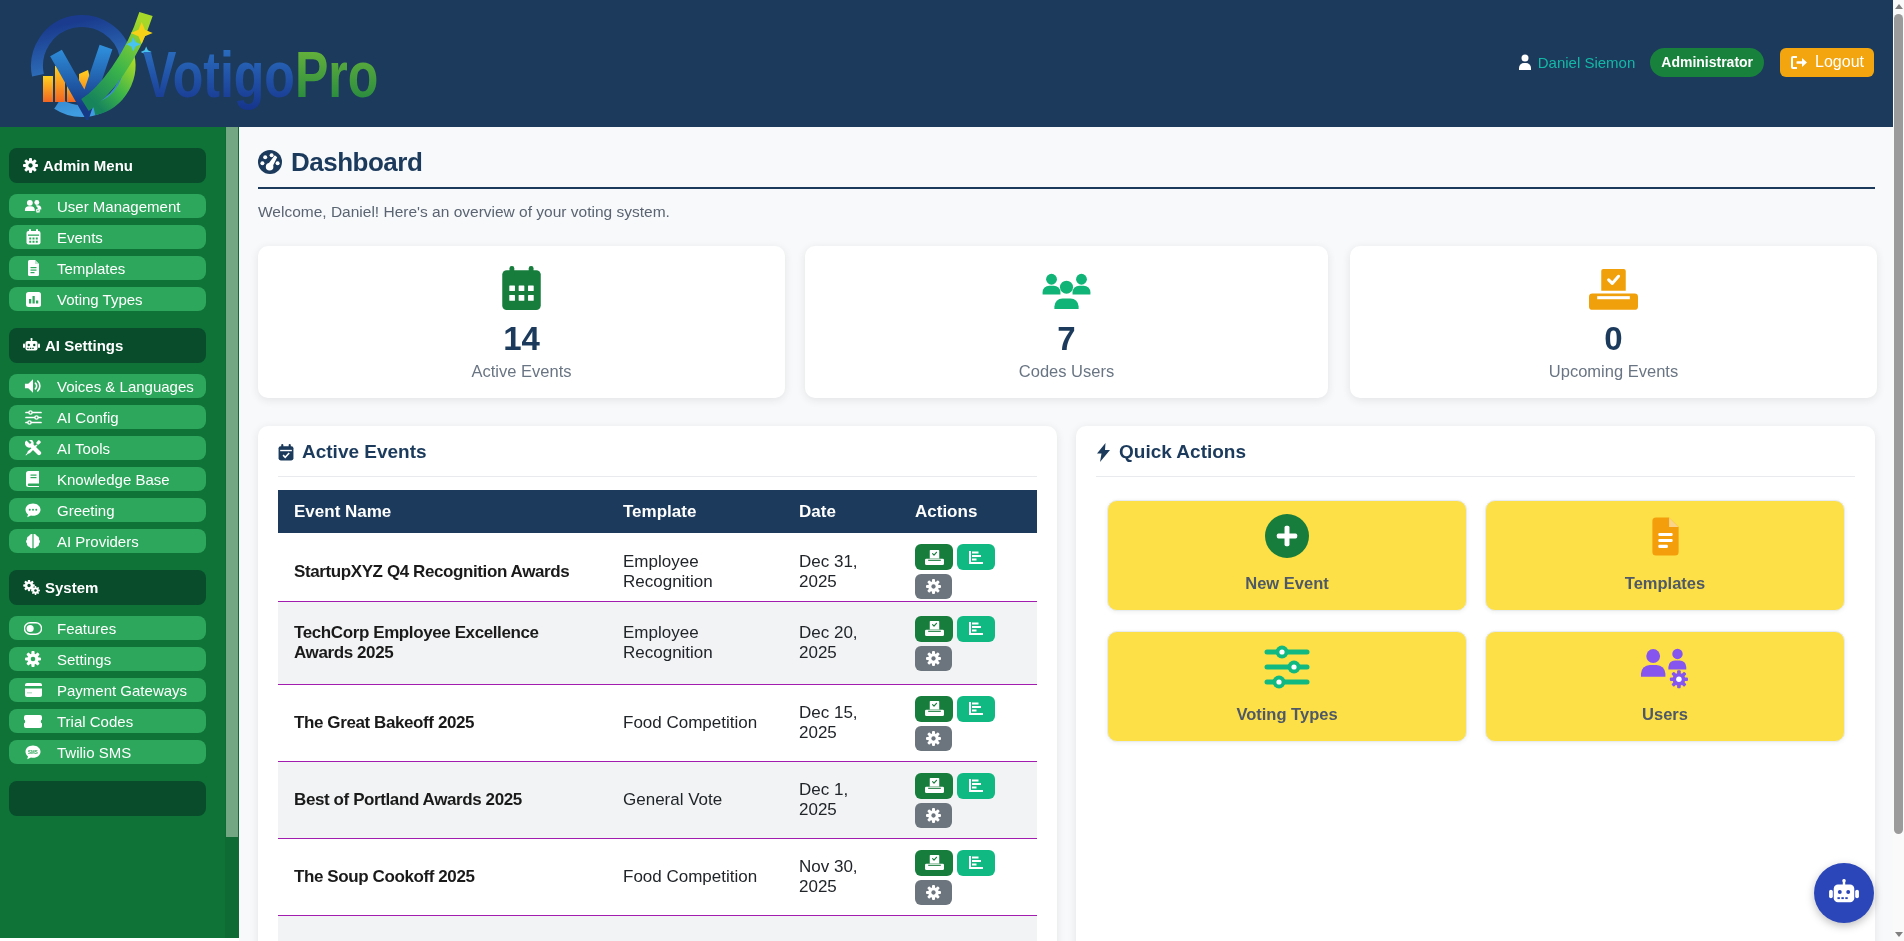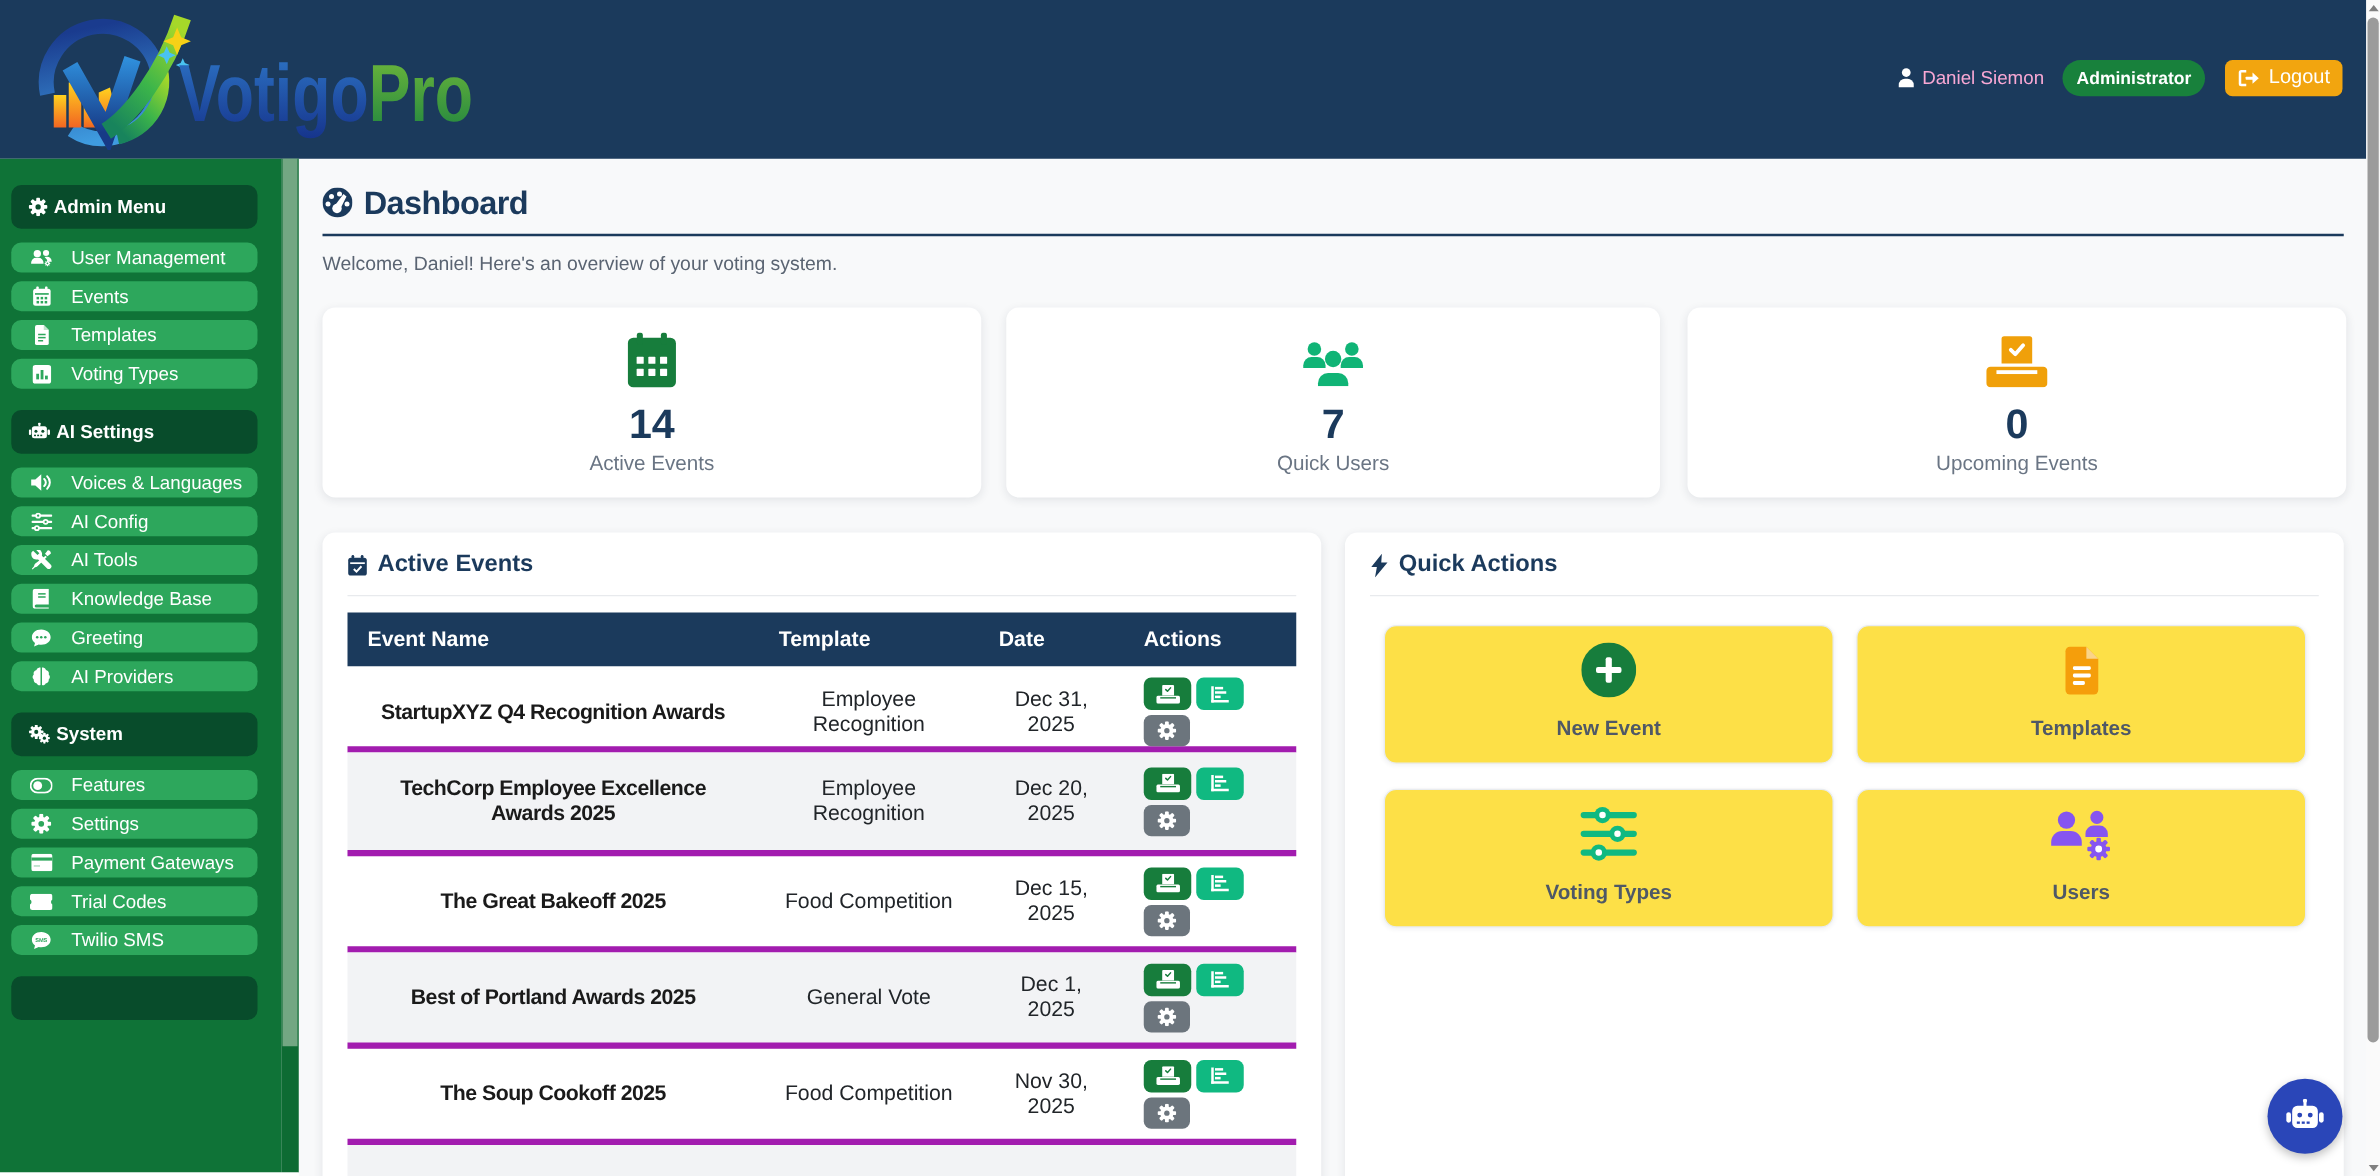--- a/index.html
+++ b/index.html
@@ -2,21 +2,21 @@
 <html><head>
 <meta charset="utf-8">
 <style>
 * { margin:0; padding:0; box-sizing:border-box; }
 html,body { width:1904px; height:941px; overflow:hidden; background:#f8f9fa;
   font-family:"Liberation Sans", sans-serif; }
 svg { display:block; }
 .navbar { position:absolute; left:0; top:0; width:1893px; height:127px; background:#1b3a5c; }
 .logo { position:absolute; left:28px; top:10px; }
 .nav-right { position:absolute; right:19px; top:47px; height:30px; display:flex; align-items:center; }
-.nav-user { color:#f9a8d4; font-size:15px; display:flex; align-items:center; gap:6px; }
+.nav-user { color:#14b8a6; font-size:15px; display:flex; align-items:center; gap:6px; }
 .badge-admin { background:#18813c; color:#fff; font-weight:bold; font-size:14px;
   height:29px; line-height:29px; padding:0 11px; border-radius:14.5px; margin-left:15px; }
 .btn-logout { background:#f2a50f; color:#fff; font-size:16px; height:29px;
   border-radius:6px; margin-left:16px; display:flex; align-items:center; gap:7px; padding:0 10px; }
 
 .sidebar { position:absolute; left:0; top:127px; width:225px; height:811px; background:#0f7337; padding:20.5px 0 0 9px; overflow:hidden; }
 .sb-scroll { position:absolute; left:225px; top:127px; width:14px; height:811px; background:#0d6b33; }
 .sb-thumb { position:absolute; left:1px; top:0; width:12px; height:710px; background:#73a783; }
 .sb-head { width:197px; height:35px; background:#084c2b; border-radius:8px; color:#fff;
   font-weight:bold; font-size:15px; display:flex; align-items:center; padding-left:14px; gap:5px; margin-bottom:11.5px; }
@@ -39,21 +39,21 @@
 .stat .lab { font-size:16.5px; color:#6a7584; margin-top:4px; }
 
 .bigcard { position:absolute; top:299px; height:762px; background:#fff; border-radius:10px;
   box-shadow:0 2px 8px rgba(30,40,60,.10); }
 .card-h { position:absolute; left:20px; top:15px; color:#1b3a5c; font-size:19px; font-weight:bold;
   display:flex; align-items:center; gap:8px; }
 .card-hr { position:absolute; left:20px; top:50px; width:759px; height:1px; background:#e8eaed; }
 
 .tbl { position:absolute; left:20px; top:64px; width:759px; }
 .thead { height:43px; background:#1b3a5c; color:#fff; font-weight:bold; font-size:17px; display:flex; align-items:center; }
-.trow { display:flex; align-items:center; font-size:17px; color:#212529; border-bottom:5px solid #a21caf;text-align:center; }
+.trow { display:flex; align-items:center; font-size:17px; color:#212529; border-bottom:1px solid #a21caf; }
 .trow.alt { background:#f2f3f5; }
 .c1 { width:329px; padding:0 16px; }
 .c2 { width:176px; padding:0 16px; }
 .c3 { width:116px; padding:0 16px; }
 .c4 { width:138px; padding:0 16px; }
 .ename { font-weight:bold; color:#1a1a1a; letter-spacing:-0.4px; }
 .abtn { width:38px; height:26px; border-radius:6px; display:inline-flex; align-items:center; justify-content:center; }
 .abtn.g1 { background:#177d3c; }
 .abtn.g2 { background:#10b981; }
 .abtn.g3 { background:#6c757d; width:37px; height:25px; }
@@ -476,21 +476,21 @@
             <circle cx="132" cy="140" r="68"></circle>
             <path d="M20 330 v-26 a84 84 0 0 1 84-84 h56 a84 84 0 0 1 84 84 v26 z"></path>
             <circle cx="508" cy="140" r="68"></circle>
             <path d="M396 330 v-26 a84 84 0 0 1 84-84 h56 a84 84 0 0 1 84 84 v26 z"></path>
             <circle cx="320" cy="240" r="82"></circle>
             <path d="M168 512 v-30 a102 102 0 0 1 102-102 h100 a102 102 0 0 1 102 102 v30 z"></path>
           </g>
         </svg>
       </div>
       <div class="num">7</div>
-      <div class="lab">Quick Users</div>
+      <div class="lab">Codes Users</div>
   </div>
   <div class="stat" style="left:1111px; width:527px;">
     <div class="ico">
         <svg width="49" height="44" viewBox="0 0 576 512">
           <g fill="#f0a00a">
             <path d="M144 56 a24 24 0 0 1 24-24 h240 a24 24 0 0 1 24 24 v232 H144 z"></path>
             <path d="M0 360 a40 40 0 0 1 40-40 h496 a40 40 0 0 1 40 40 v112 a40 40 0 0 1 -40 40 H40 a40 40 0 0 1 -40-40 z"></path>
           </g>
           <rect x="96" y="352" width="384" height="36" fill="#fff"></rect>
           <g fill="#f0a00a"></g>

